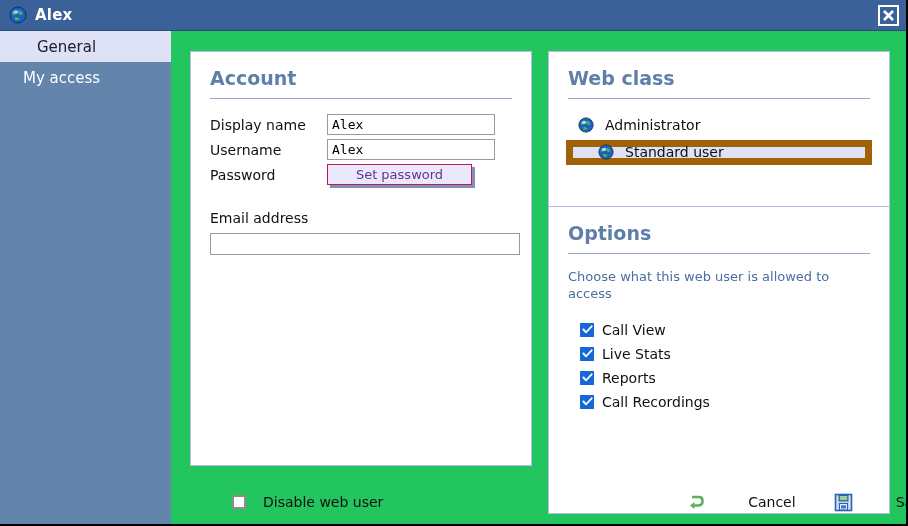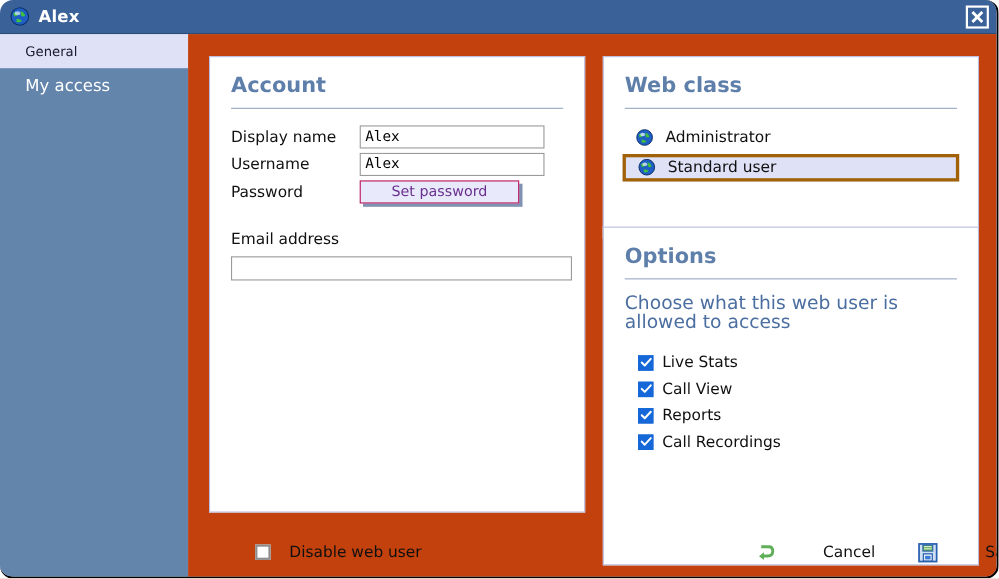--- a/index.html
+++ b/index.html
@@ -14,21 +14,20 @@
 
   #window {
     position: relative;
     width: 908px;
     height: 526px;
     box-sizing: border-box;
     border-right: 2px solid #000000;
     border-bottom: 2px solid #000000;
     background: #dfe1f7;
     overflow: hidden;
-    border-radius: 12px;
   }
 
   
   #titlebar {
     position: absolute;
     left: 0; top: 0;
     width: 906px;
     height: 31px;
     background: #3b6298;
     border-bottom: 1px solid #2d4a74;
@@ -71,43 +70,43 @@
     left: 0;
     top: 31px;
     width: 171px;
     height: 495px;
     background: #6485ab;
   }
   .side-item {
     height: 31px;
     display: flex;
     align-items: center;
-    padding-left: 23px;
-    box-sizing: border-box;
-    font-size: 12px;
+    padding-left: 37px;
+    box-sizing: border-box;
+    font-size: 15px;
     color: #ffffff;
     cursor: pointer;
   }
   .side-item.selected {
     background: #dfe1f7;
     color: #1a1a2e;
   }
   .side-item.sub {
     font-size: 15px;
     padding-left: 23px;
   }
 
   
   #content {
     position: absolute;
     left: 171px;
     top: 31px;
     width: 735px;
     height: 495px;
-    background: #c2410c;
+    background: #22c55e;
     box-sizing: border-box;
   }
 
   .panel {
     position: absolute;
     background: #ffffff;
     border: 1px solid #b9bce0;
     box-sizing: border-box;
   }
   #panel-account { left: 19px; top: 20px; width: 342px; height: 415px; }
@@ -191,31 +190,31 @@
     align-items: center;
     height: 25px;
     padding-left: 9px;
     margin-bottom: 2px;
     box-sizing: border-box;
     cursor: pointer;
     border: 1px solid transparent;
   }
   .wc-row.selected {
     background: #dfe1f7;
-    border: 3px solid #a16207;
+    border: 7px solid #a16207;
     margin-left: -2px;
     margin-right: -2px;
-    padding-left: 11px;
+    padding-left: 25px;
   }
   .wc-icon { width: 16px; height: 16px; flex: 0 0 auto; margin-right: 11px; }
   .wc-label { font-size: 14px; color: #101010; }
 
   
   #options-desc {
-    font-size: 17px;
+    font-size: 13px;
     color: #4b6ea0;
     line-height: 17px;
     width: 285px;
     margin-bottom: 16px;
   }
   .check-row {
     display: flex;
     align-items: center;
     height: 24px;
     padding-left: 12px;
@@ -375,30 +374,30 @@
         <div class="panel-title">Options</div>
         <div class="panel-rule"></div>
         <div id="options-desc">Choose what this web user is allowed to access</div>
 
         <div class="check-row">
           <span class="cb on">
             <svg width="11" height="11" viewBox="0 0 12 12">
               <path d="M1.5 6 L4.5 9 L10.5 2.5" stroke="#ffffff" stroke-width="2" fill="none" stroke-linecap="round" stroke-linejoin="round"></path>
             </svg>
           </span>
-          <span class="check-label">Live Stats</span>
+          <span class="check-label">Call View</span>
         </div>
 
         <div class="check-row">
           <span class="cb on">
             <svg width="11" height="11" viewBox="0 0 12 12">
               <path d="M1.5 6 L4.5 9 L10.5 2.5" stroke="#ffffff" stroke-width="2" fill="none" stroke-linecap="round" stroke-linejoin="round"></path>
             </svg>
           </span>
-          <span class="check-label">Call View</span>
+          <span class="check-label">Live Stats</span>
         </div>
 
         <div class="check-row">
           <span class="cb on">
             <svg width="11" height="11" viewBox="0 0 12 12">
               <path d="M1.5 6 L4.5 9 L10.5 2.5" stroke="#ffffff" stroke-width="2" fill="none" stroke-linecap="round" stroke-linejoin="round"></path>
             </svg>
           </span>
           <span class="check-label">Reports</span>
         </div>

